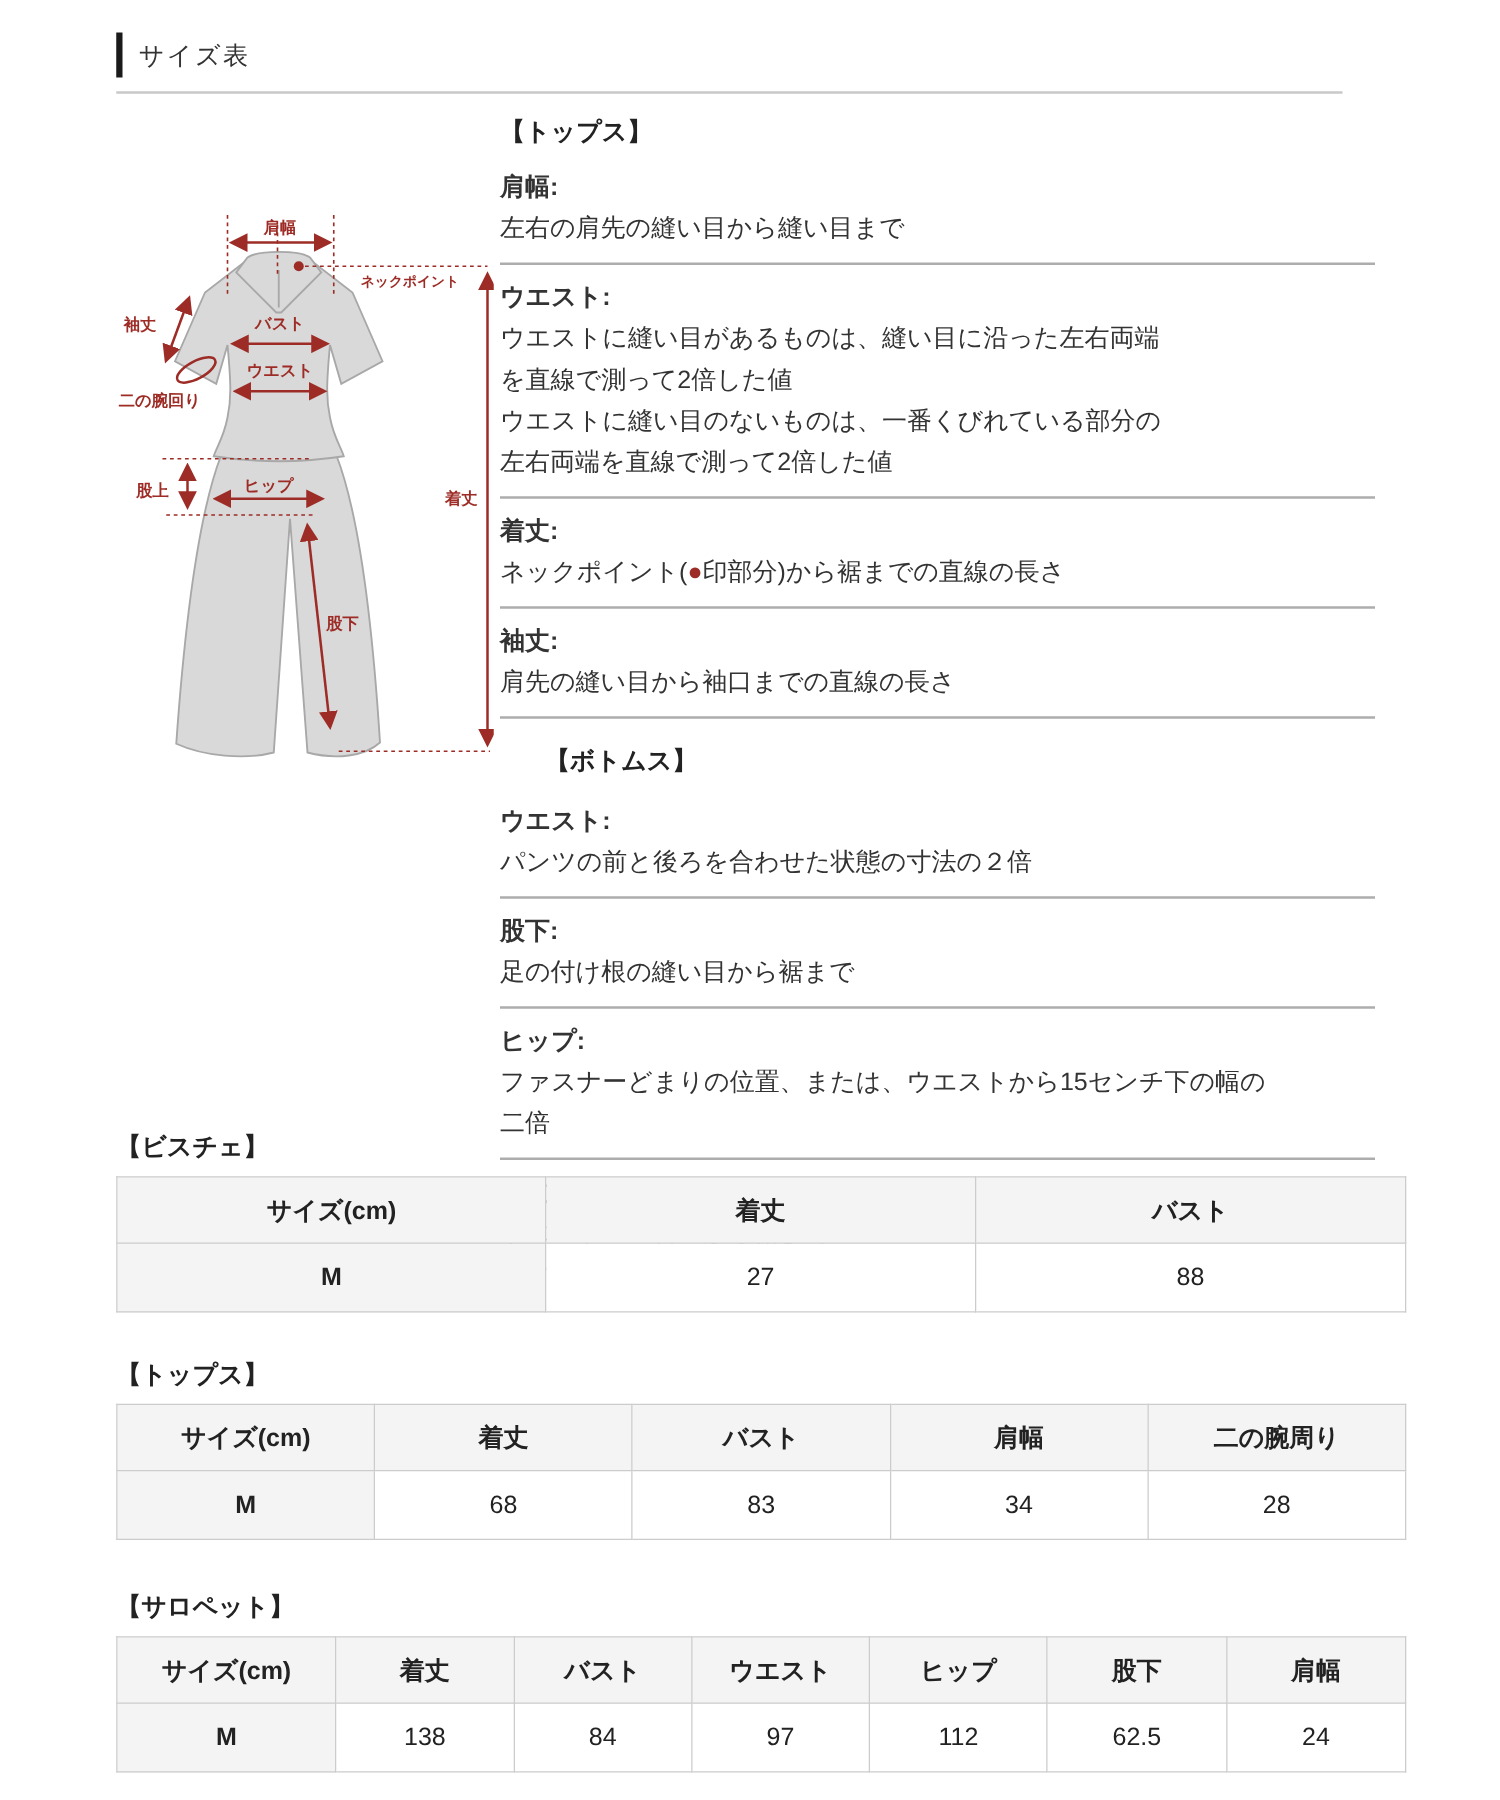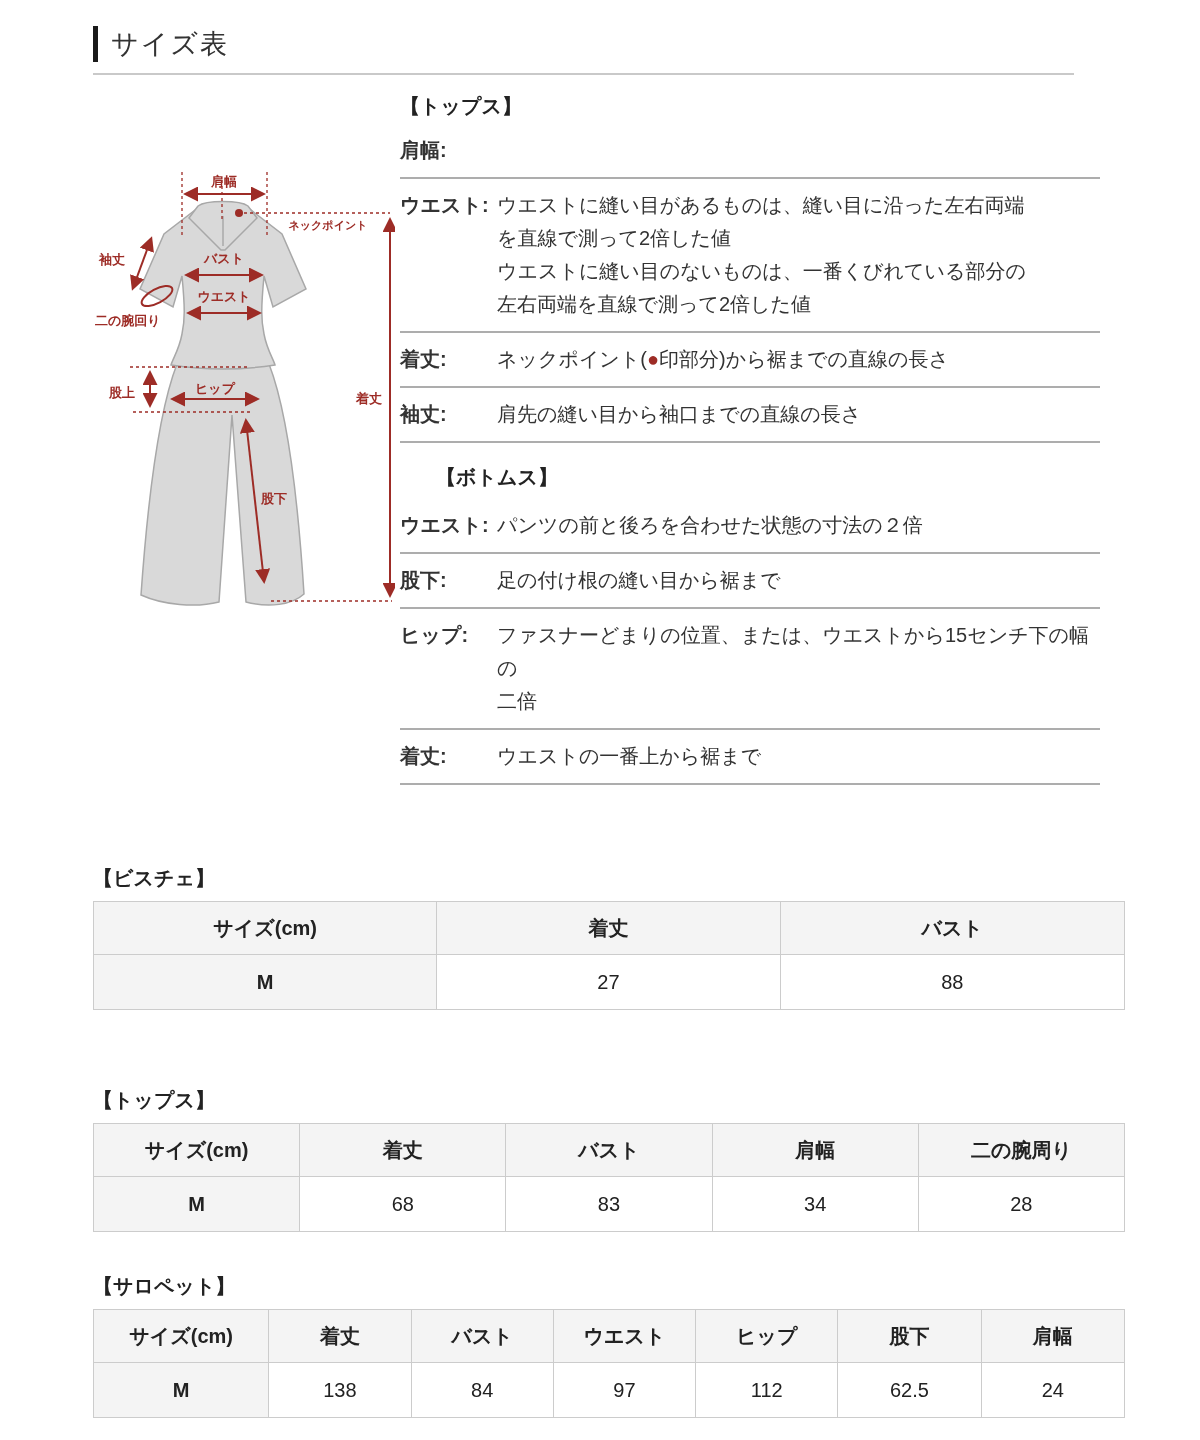--- a/index.html
+++ b/index.html
@@ -6,43 +6,43 @@
   body{
     width:1200px;height:1440px;
     font-family:"Liberation Sans","DejaVu Sans",sans-serif;
     color:#333;
   }
   .page{position:relative;width:1200px;height:1440px;overflow:hidden;background:#fff;}
 
   
   .title-row{position:absolute;left:93px;top:26px;display:flex;align-items:center;}
   .title-bar{width:5px;height:36px;background:#1a1a1a;margin-right:13px;}
-  .title-text{font-size:27px;color:#333;letter-spacing:2px;}
+  .title-text{font-size:20px;color:#333;letter-spacing:2px;}
   .top-rule{position:absolute;left:93px;top:73px;width:981px;height:2px;background:#c9c9c9;}
 
   
   .diagram{position:absolute;left:85px;top:158px;width:310px;height:505px;}
   .cloth{fill:#d9d9d9;stroke:#a8a8a8;stroke-width:1.5;}
   .ann{stroke:#9d2c26;stroke-width:2;fill:none;}
   .ann-dot{stroke:#9d2c26;stroke-width:1.3;fill:none;stroke-dasharray:3 3;}
   .ann-txt{fill:#9d2c26;font-size:13px;font-weight:bold;}
   .ann-txt.small{font-size:11px;}
 
   
   .defs{position:absolute;left:400px;top:90px;width:700px;}
   .def-title{font-size:20px;font-weight:bold;color:#222;line-height:24px;padding:4px 0 6px;}
   .def-title.second{padding:22px 0 10px;margin-left:36px;}
-  .def-row{display:flex;padding:10px 0;border-bottom:2px solid #adadad;font-size:20px;line-height:33px;}
+  .def-row{display:flex;padding:10px 0;border-bottom:2px solid #adadad;font-size:20px;line-height:33px;flex-direction:column;}
   .def-term{width:97px;flex-shrink:0;font-weight:bold;color:#333;}
   .def-desc{flex:1;color:#333;}
   .red-dot{color:#9d2c26;}
 
   
   .table-block{position:absolute;left:93px;width:1032px;}
-  .tb1{top:866px;} .tb2{top:1088px;} .tb3{top:1274px;}
+  .tb1{top:906px;} .tb2{top:1088px;} .tb3{top:1274px;}
   .tbl-title{font-size:20px;font-weight:bold;color:#222;line-height:24px;margin:0 0 11px 0;}
   table.size{width:100%;border-collapse:collapse;table-layout:fixed;}
   table.size th,table.size td{border:1px solid #ccc;text-align:center;font-size:20px;color:#222;}
   table.size th{background:#f4f4f4;height:50px;font-weight:bold;}
   table.size td{background:#fff;height:52px;font-weight:normal;}
   table.size td.rowhead{background:#f4f4f4;font-weight:bold;}
 </style>
 </head>
 <body>
 
@@ -97,20 +97,21 @@
     <text class="ann-txt" x="176" y="345" text-anchor="start">股下</text>
     <text class="ann-txt" x="284" y="245" text-anchor="middle">着丈</text>
   </svg>
 
   <div class="defs">
 
     <div class="def-title">【トップス】</div>
 
     <div class="def-row">
       <div class="def-term">肩幅:</div>
+      <div class="def-desc">左右の肩先の縫い目から縫い目まで</div>
     </div>
 
 
     <div class="def-row">
       <div class="def-term">ウエスト:</div>
       <div class="def-desc">
         <div>ウエストに縫い目があるものは、縫い目に沿った左右両端</div>
         <div>を直線で測って2倍した値</div>
         <div>ウエストに縫い目のないものは、一番くびれている部分の</div>
         <div>左右両端を直線で測って2倍した値</div>

